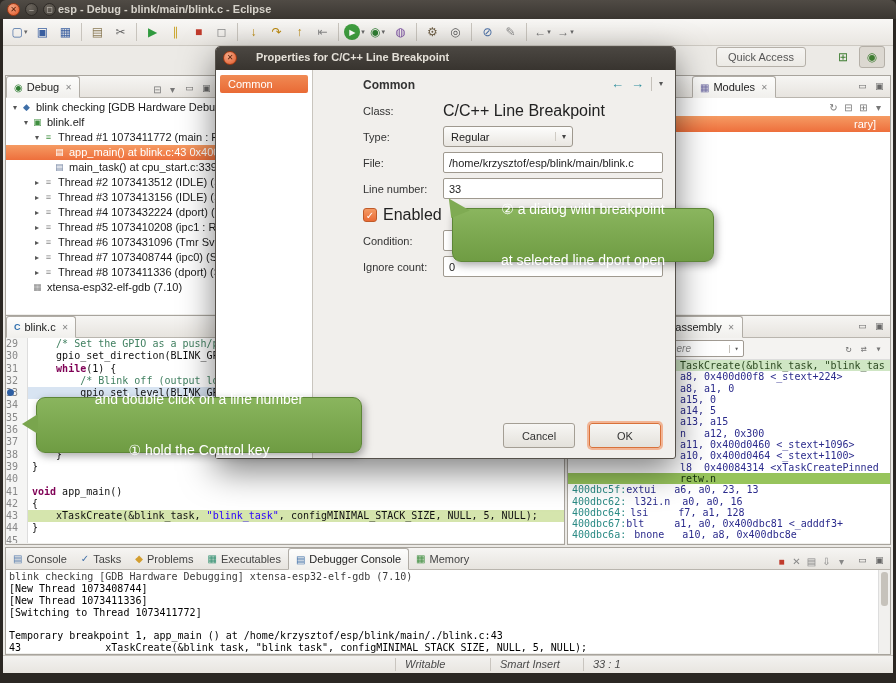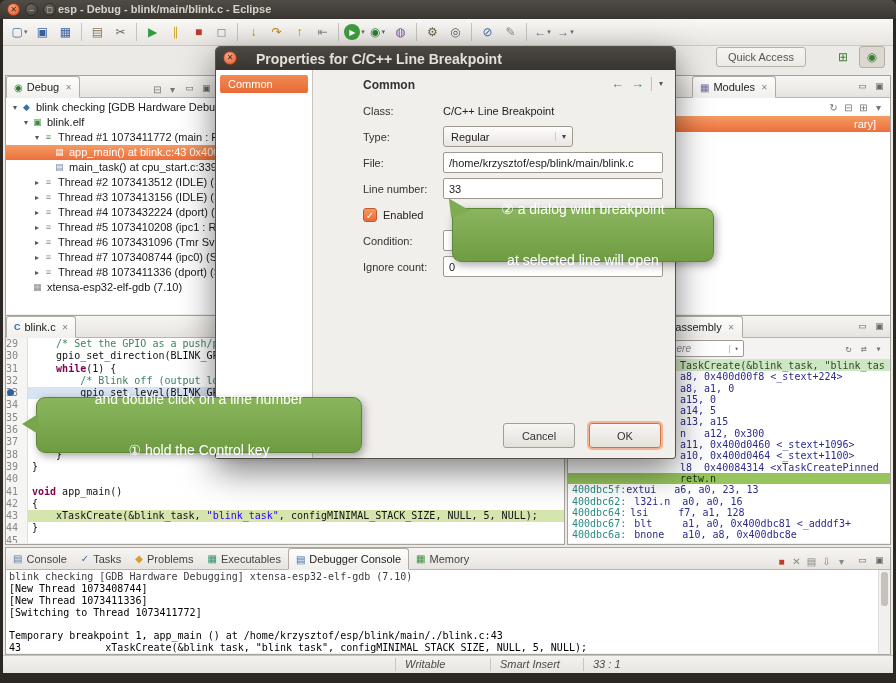--- a/index.html
+++ b/index.html
@@ -122,35 +122,35 @@
   .sbitem { position:absolute; top:2px;font-style:italic; }
   .sbsep { position:absolute; top:2px; width:1px; height:13px; background:#c9c5bf; }
 
   
   .dialog { position:absolute; left:215px; top:46px; width:461px; height:413px; background:#f1efec;
     border:1px solid #55504a; border-radius:5px 5px 3px 3px; box-shadow:0 12px 34px rgba(0,0,0,.5); z-index:50; }
   .dlg-title { height:23px; background:linear-gradient(#4b4742,#38342f); border-radius:4px 4px 0 0; position:relative; }
   .dlg-close { position:absolute; left:7px; top:4px; width:14px; height:14px; border-radius:50%;
     background:radial-gradient(circle at 35% 30%,#f5a987,#e05a2b); border:1px solid #9c3a14;
     color:#55200c; font-size:8px; line-height:12px; text-align:center; }
-  .dlg-title-text { position:absolute; left:40px; top:4px; color:#e4e0d8; font-size:14px; font-weight:bold; }
+  .dlg-title-text { position:absolute; left:40px; top:4px; color:#e4e0d8; font-size:11px; font-weight:bold; }
   .dlg-body { position:absolute; top:23px; left:0; right:0; bottom:0; display:flex; }
   .dlg-side { width:97px; background:#fff; border-right:1px solid #c9c5be; padding:5px 4px; }
   .dlg-side-item { background:linear-gradient(#f08a54,#e96a35); color:#fff; font-size:11px;
     padding:3px 8px; border-radius:2px; margin-bottom:3px; }
   .dlg-main { flex:1; position:relative; }
   .dlg-header { position:absolute; top:8px; left:50px; font-size:12px; font-weight:bold; color:#333; }
   .dlg-nav { position:absolute; top:6px; right:12px; display:flex; gap:7px; align-items:center;
     color:#2f8f9d; font-size:13px; font-weight:bold; }
   .dlg-nav .navsep { width:1px; height:14px; background:#c5c1ba; }
   .dlg-nav .menu-caret { color:#555; font-size:8px; font-weight:normal; }
   .frm { position:absolute; top:30px; left:50px; right:12px; }
   .frow { display:flex; align-items:center; margin-bottom:5px; height:21px; }
   .flabel { width:80px; font-size:11px; color:#333; flex:none; }
-  .fvalue { font-size:11px; color:#222; }
+  .fvalue { font-size:16px; color:#222; }
   .ftext { flex:1; height:21px; border:1px solid #9f998f; border-radius:2px; background:#fff;
     font-size:11px; padding:0 5px; color:#222; font-family:"Liberation Sans",sans-serif; }
   .combo { width:130px; height:21px; border:1px solid #9f998f; border-radius:3px;
     background:linear-gradient(#fdfdfc,#e9e6e1); display:flex; align-items:center; }
   .combo-text { flex:1; padding-left:7px; font-size:11px; color:#222; }
   .combo-btn { width:17px; text-align:center; font-size:8px; color:#444; border-left:1px solid #cfcbc4; }
   .chkrow { display:flex; align-items:center; gap:6px; margin-bottom:5px; height:21px; }
   .chk { width:14px; height:14px; border-radius:3px; background:linear-gradient(#f49a64,#ea6b35);
     border:1px solid #c05a28; color:#fff; font-size:10px; line-height:13px; text-align:center; }
   .dlg-btns { position:absolute; right:14px; bottom:10px; display:flex; gap:14px; }
@@ -485,21 +485,21 @@
           <div class="drow ins"><span class="dtext">a14, 5</span></div>
           <div class="drow ins"><span class="dtext">a13, a15</span></div>
           <div class="drow ins"><span class="dtext">n   a12, 0x300</span></div>
           <div class="drow ins"><span class="dtext">a11, 0x400d0460 &lt;_stext+1096&gt;</span></div>
           <div class="drow ins"><span class="dtext">a10, 0x400d0464 &lt;_stext+1100&gt;</span></div>
           <div class="drow ins"><span class="dtext">l8  0x40084314 &lt;xTaskCreatePinned</span></div>
           <div class="drow cur"><span>retw.n</span></div>
           <div class="drow addr"><span class="daddr">400dbc5f:</span><span class="dtext" style="">extui   a6, a0, 23, 13</span></div>
           <div class="drow addr"><span class="daddr">400dbc62:</span><span class="dtext" style="margin-left: 8px;">l32i.n  a0, a0, 16</span></div>
           <div class="drow addr"><span class="daddr">400dbc64:</span><span class="dtext" style="margin-left: 4px;">lsi     f7, a1, 128</span></div>
-          <div class="drow addr"><span class="daddr">400dbc67:</span><span class="dtext" style="margin-left: 8px;">blt     a1, a0, 0x400dbc81 &lt;_adddf3+</span></div>
+          <div class="drow addr"><span class="daddr">400dbc67:</span><span class="dtext" style="margin-left: 0;">blt     a1, a0, 0x400dbc81 &lt;_adddf3+</span></div>
           <div class="drow addr"><span class="daddr">400dbc6a:</span><span class="dtext" style="margin-left: 8px;">bnone   a10, a8, 0x400dbc8e</span></div>
         </div>
     </div>
   </div>
 
   <div class="panel" id="console-panel">
     <div class="tabrow">
       <div id="console-tabs">
           <div class="tab">
             <span class="tabicon" style="color: rgb(90, 127, 174);">▤</span>
@@ -615,14 +615,14 @@
     </div>
   </div>
 </div>
 
 <div class="callout" id="callout-one">
   <div class="l">and double click on a line number</div>
   <div class="l">① hold the Control key</div>
 </div>
 <div class="callout" id="callout-two">
   <div class="l">② a dialog with breakpoint</div>
-  <div class="l">at selected line will  open</div>
+  <div class="l">at selected line dport  open</div>
 </div>
 
 </body></html>

